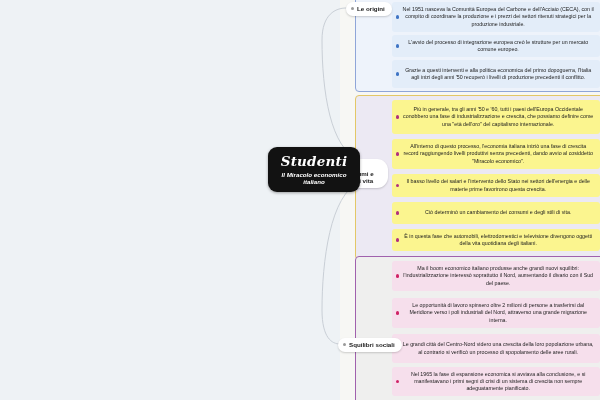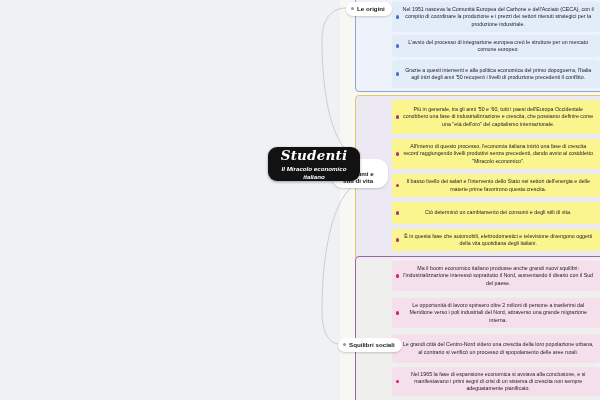--- a/index.html
+++ b/index.html
@@ -25,21 +25,21 @@
   svg.connectors {
     position: absolute;
     left: 0; top: 0;
     width: 600px; height: 400px;
     pointer-events: none;
   }
   
   .central-node {
     position: absolute;
     left: 268px; top: 147px;
-    width: 92px; height: 34px;
+    width: 92px; height: 45px;
     background: #121212;
     border-radius: 9px;
     box-shadow: 0 1px 3px rgba(0,0,0,0.35);
     display: flex;
     flex-direction: column;
     align-items: center;
     justify-content: center;
     z-index: 30;
   }
   .central-title {

